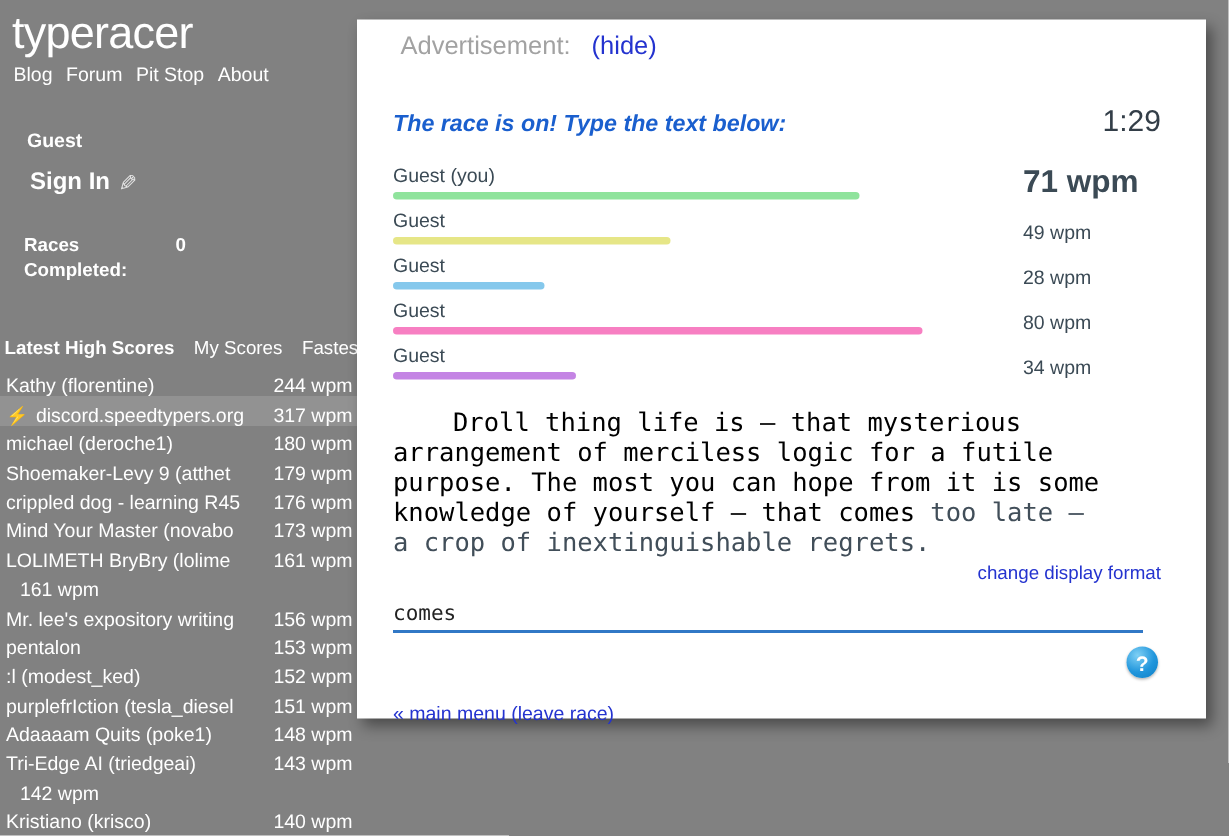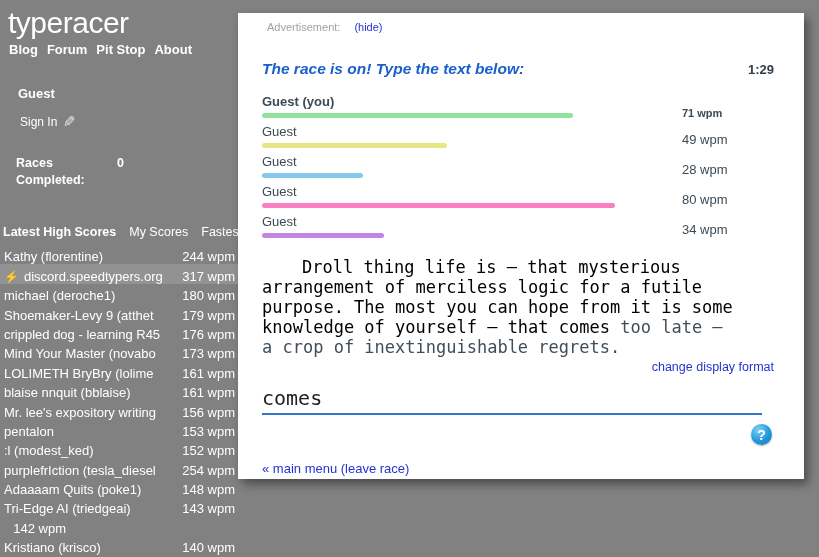--- a/index.html
+++ b/index.html
@@ -7,25 +7,25 @@
   body {
     font-family:"Liberation Sans", sans-serif;
     background:#818181;
     position:relative;
     -webkit-font-smoothing:antialiased;
   }
 
   
   .sidebar { position:absolute; left:0; top:0; width:238px; height:557px; color:#fff; }
   .logo { font-size:30px; font-weight:400; color:#fff; padding:6px 0 0 8px; letter-spacing:-0.5px; }
-  .nav { display:flex; gap:9px; padding:2px 0 0 9px; font-size:13px; font-weight:bold; }
+  .nav { display:flex; gap:9px; padding:2px 0 0 9px; font-size:13px; font-weight:normal; }
   .nav-item { color:#fff; cursor:pointer; white-space:nowrap; }
   .guest-name { font-size:13px; font-weight:bold; padding:29px 0 0 18px; }
   .signin-row { display:flex; align-items:center; gap:6px; padding:12px 0 0 20px; }
-  .signin-link { font-size:12px; font-weight:normal; color:#fff; cursor:pointer; }
+  .signin-link { font-size:16px; font-weight:bold; color:#fff; cursor:pointer; }
   .pencil { font-size:15px; color:#e8e8e8; transform:scaleX(-1); display:inline-block; }
   .stats { padding:24px 0 0 16px; font-size:12.5px; font-weight:bold; line-height:17px; }
   .stat-row { display:flex; }
   .stat-label { width:101px; }
   .stat-value { white-space:pre; }
   .tabs { display:flex; gap:13px; padding:36px 0 0 3px; font-size:12.5px; }
   .tab { color:#fff; cursor:pointer; white-space:nowrap; }
   .tab.active { font-weight:bold; }
   .scores { margin-top:6px; }
   .score-row { display:flex; align-items:flex-end; height:19.4px; padding:0 3px 0 4px; }
@@ -34,49 +34,49 @@
   .bolt:empty { display:none; }
   .score-name { flex:1; font-size:13px; white-space:nowrap; overflow:hidden; }
   .score-wpm { width:62px; text-align:right; font-size:13px; white-space:nowrap; }
 
   
   .panel {
     position:absolute; left:238px; top:13px; width:566px; height:466px;
     background:#ffffff; box-shadow:4px 5px 9px rgba(0,0,0,0.42);
     padding:8px 30px 0 24px;
   }
-  .ad-row { display:flex; gap:14px; font-size:11px; margin-left:-14px; padding-left:19px; }
+  .ad-row { display:flex; gap:14px; font-size:17px; margin-left:-14px; padding-left:19px; }
   .ad-label { color:#a2a2a2; }
   .link { color:#2433cf; cursor:pointer; text-decoration:none; }
   .race-header { display:flex; justify-content:space-between; align-items:baseline; margin-top:13px; }
   .race-title { color:#1a5fce; font-weight:bold; font-size:15.5px;font-style:italic; }
-  .timer { color:#333e48; font-weight:bold; font-size:13px;margin-top:16px; }
+  .timer { color:#333e48; font-weight:normal; font-size:20px;margin-top:16px; }
 
   .racers { margin-top:13px; }
   .racer-row { position:relative; height:30px; }
   .racer-name { font-size:13px; color:#3b4a55; padding-top:3px; }
-  .racer-row.you .racer-name { font-weight:bold; }
+  .racer-row.you .racer-name { font-weight:normal; }
   .racer-track { width:420px; margin-top:4px; }
   .racer-bar { height:5px; border-radius:3px; }
   .racer-wpm { position:absolute; left:420px; bottom:4px; font-size:13px; color:#3b4a55; white-space:nowrap; }
-  .racer-row.you .racer-wpm { font-weight:bold; font-size:11px; bottom:2px; }
+  .racer-row.you .racer-wpm { font-weight:bold; font-size:21px; bottom:2px; }
 
   .quote {
     margin-top:16px; width:480px;
     font-family:"DejaVu Sans Mono", monospace;
     font-size:17px; line-height:20px;
   }
   .quote .typed { color:#000000;margin-left:40px; }
   .quote .untyped { color:#414e59; }
 
   .format-row { text-align:right; font-size:12.5px; margin-top:3px; }
 
   .type-input {
     display:block; margin-top:10px; width:500px;
-    font-family:"DejaVu Sans Mono", monospace; font-size:20px; color:#222;
+    font-family:"DejaVu Sans Mono", monospace; font-size:14px; color:#222;
     border:none; border-bottom:2px solid #3178c6; outline:none;
     padding:2px 0 3px 0; background:transparent;
   }
   .icon-row { display:flex; justify-content:flex-end; margin-top:9px; padding-right:2px; }
   .help-icon {
     width:21px; height:21px; border-radius:50%;
     background:radial-gradient(circle at 35% 28%, #7fd0f5 0%, #2196dc 55%, #0e7ec4 100%);
     color:#fff; font-weight:bold; font-size:14px;
     display:flex; align-items:center; justify-content:center;
     cursor:pointer; box-shadow:0 1px 2px rgba(0,0,0,0.3);
@@ -161,21 +161,20 @@
       </div>
 
       <div class="score-row">
 
         <span class="score-name">LOLIMETH BryBry (lolime</span>
         <span class="score-wpm">161 wpm</span>
       </div>
 
       <div class="score-row">
 
-        <span class="score-name">blaise nnquit (bblaise)</span>
         <span class="score-wpm">161 wpm</span>
       </div>
 
       <div class="score-row">
 
         <span class="score-name">Mr. lee's expository writing</span>
         <span class="score-wpm">156 wpm</span>
       </div>
 
       <div class="score-row">
@@ -186,21 +185,21 @@
 
       <div class="score-row">
 
         <span class="score-name">:l (modest_ked)</span>
         <span class="score-wpm">152 wpm</span>
       </div>
 
       <div class="score-row">
 
         <span class="score-name">purplefrIction (tesla_diesel</span>
-        <span class="score-wpm">254 wpm</span>
+        <span class="score-wpm">151 wpm</span>
       </div>
 
       <div class="score-row">
 
         <span class="score-name">Adaaaam Quits (poke1)</span>
         <span class="score-wpm">148 wpm</span>
       </div>
 
       <div class="score-row">
 

